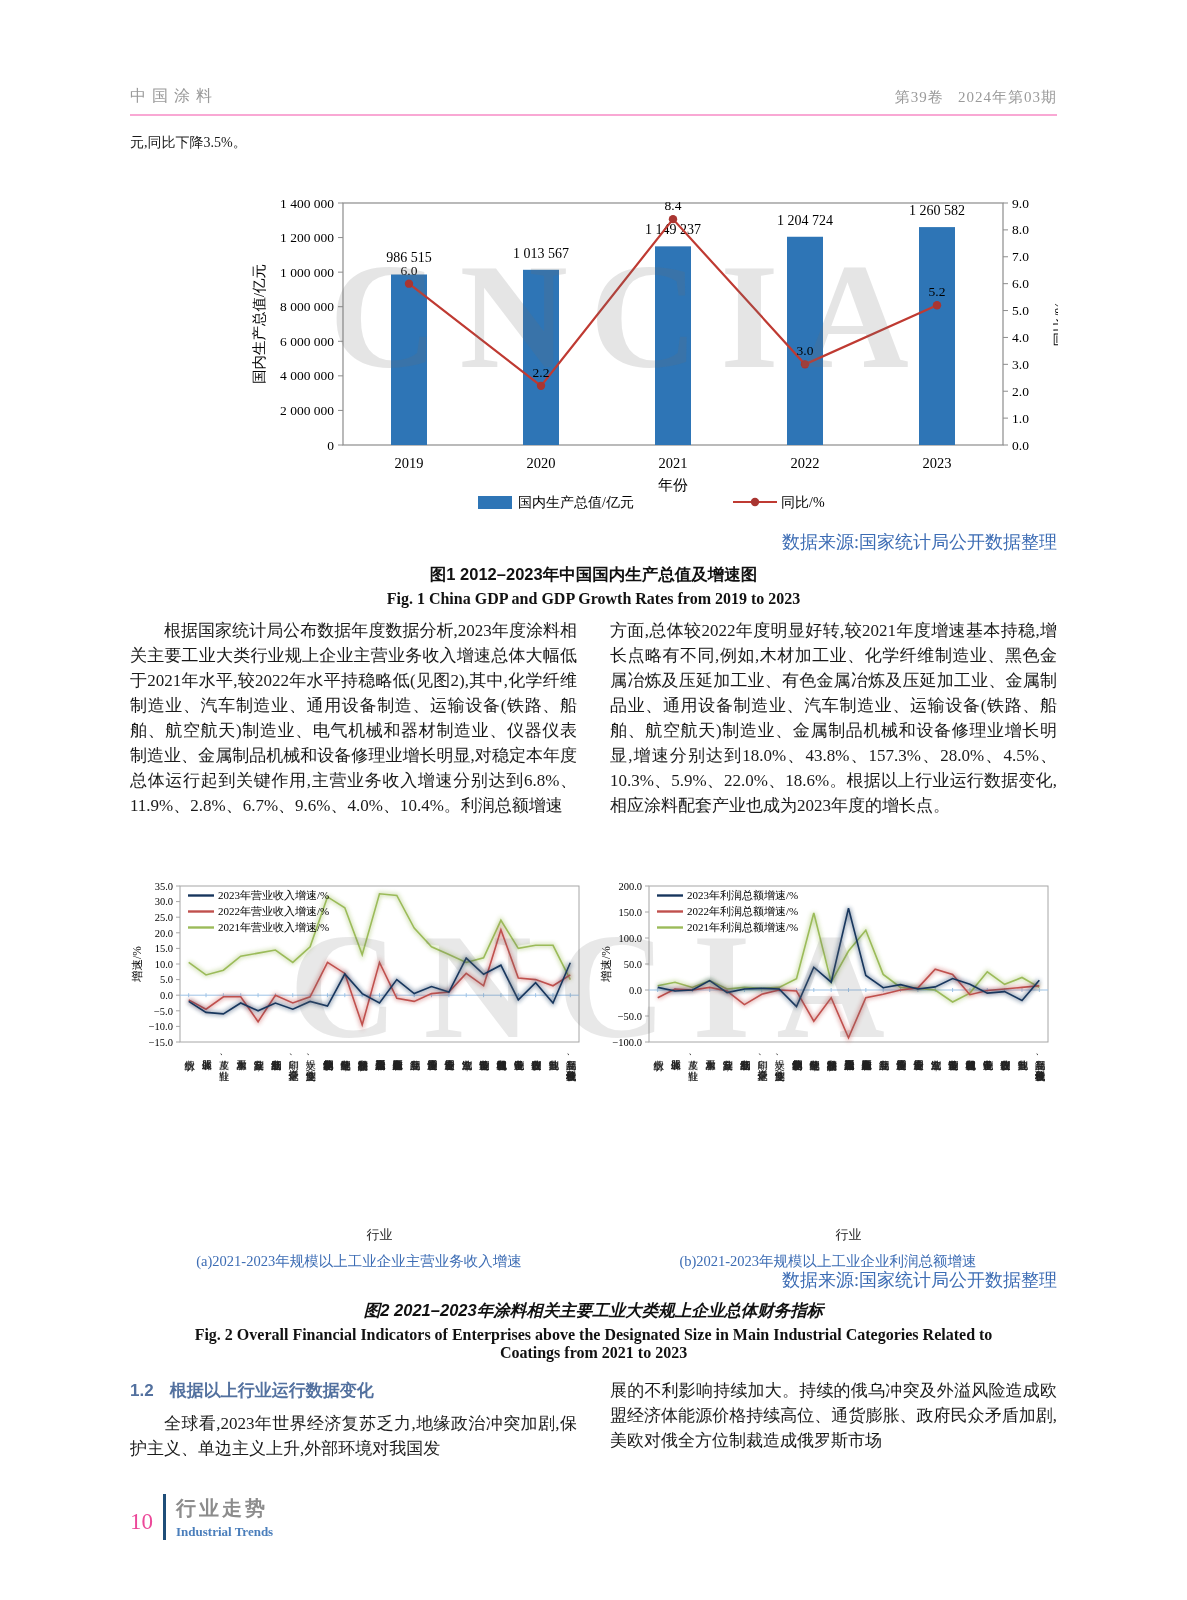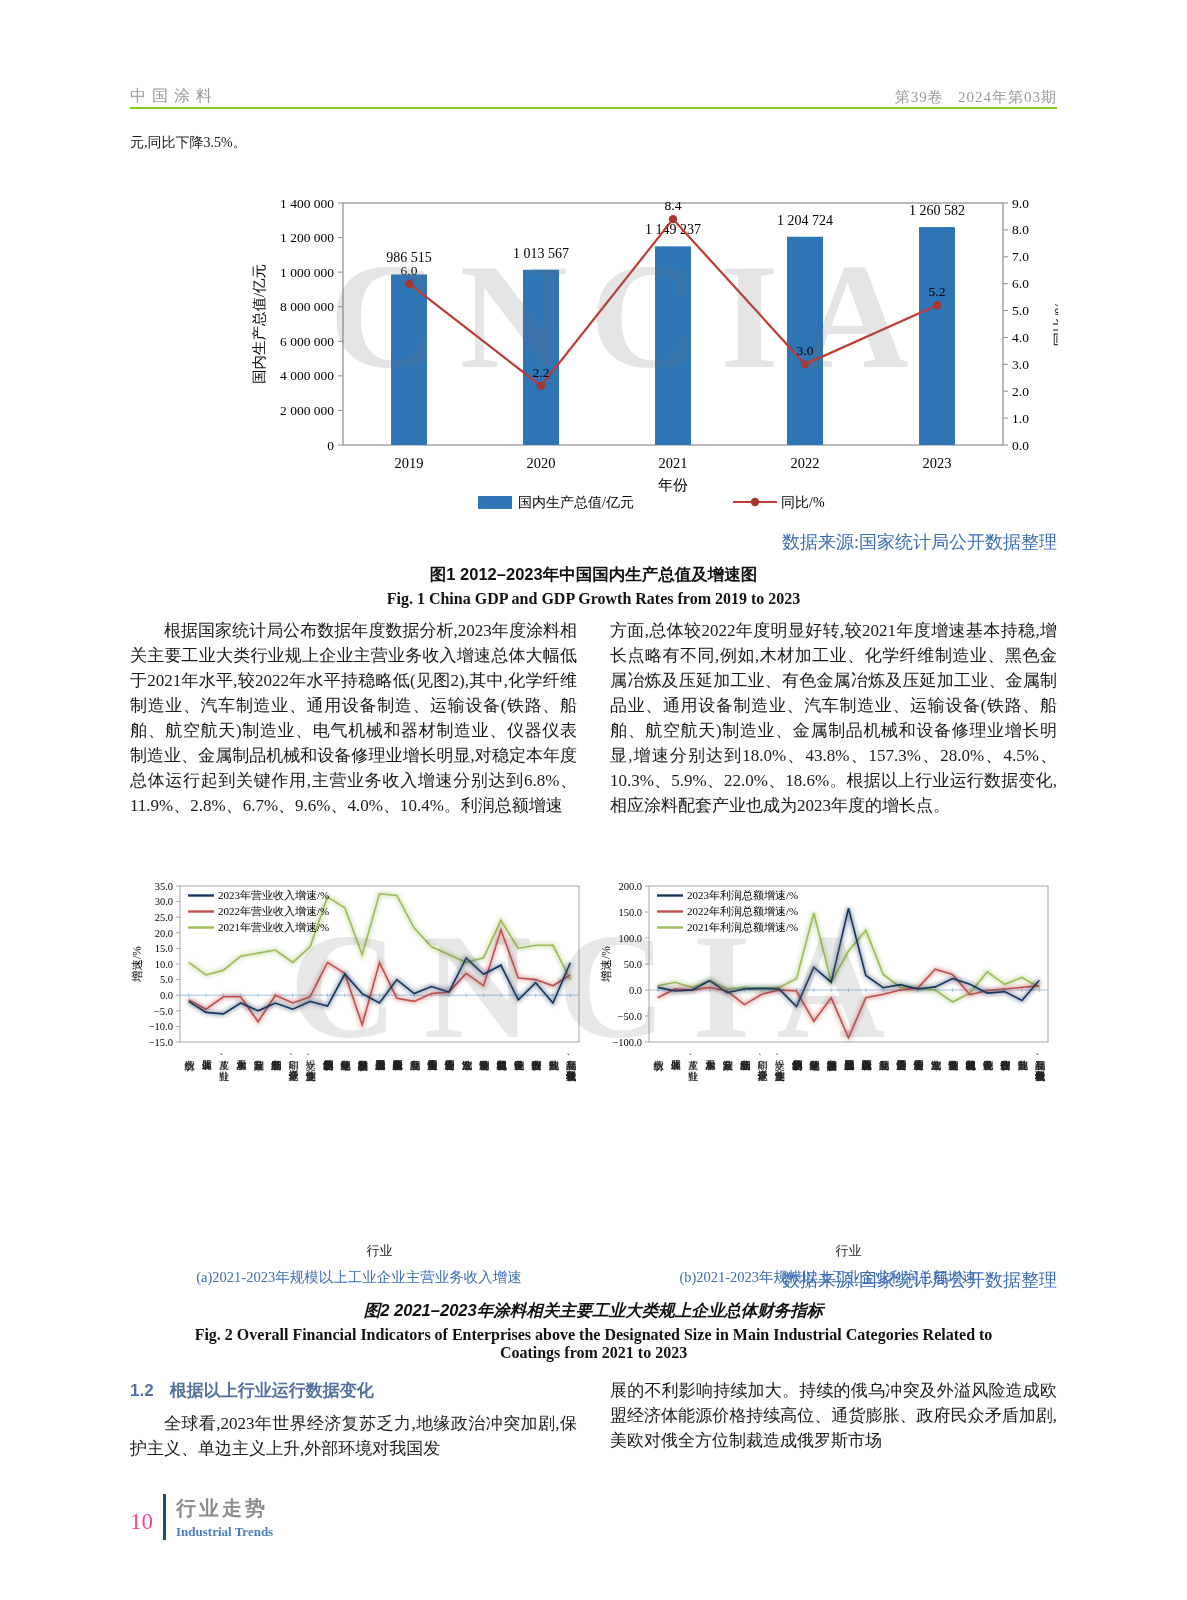--- a/index.html
+++ b/index.html
@@ -1,20 +1,20 @@
 <!DOCTYPE html>
 <html><head>
 <meta charset="utf-8">
 <style>
   html,body{margin:0;padding:0;background:#fff;}
   .page{position:relative;width:1187px;height:1600px;background:#ffffff;overflow:hidden;
         font-family:"Liberation Serif","DejaVu Serif",serif;color:#1a1a1a;}
   
   .hdr{position:absolute;top:86px;left:130px;right:130px;display:flex;justify-content:space-between;
-       align-items:flex-end;border-bottom:2px solid #84cc16;padding-bottom:0;}
+       align-items:flex-end;border-bottom:2px solid #f9a8d4;padding-bottom:7px;}
   .hdr .jname{color:#9a9a9a;font-size:16px;letter-spacing:6px;}
   .hdr .jissue{color:#9a9a9a;font-size:15px;letter-spacing:1px;}
   .intro{position:absolute;top:134px;left:130px;font-size:14px;}
   
   .fig1wrap{position:absolute;top:190px;left:130px;width:927px;}
   .fig1svg{margin-left:98px;}
   .wm1{position:absolute;top:40px;left:150px;width:700px;text-align:center;
        font-size:150px;font-weight:bold;letter-spacing:22px;color:rgba(110,110,110,0.18);
        pointer-events:none;z-index:5;font-family:"Liberation Serif",serif;}
   .src{color:#3c6cb4;font-size:18px;text-align:right;margin-top:4px;}
@@ -25,21 +25,21 @@
   .cols{position:absolute;left:130px;width:927px;display:flex;gap:33px;}
   .col{width:447px;font-size:17px;line-height:25px;text-align:justify;text-justify:inter-ideograph;}
   .indent{text-indent:2em;}
   
   .fig2row{position:absolute;top:880px;left:130px;width:927px;display:flex;justify-content:space-between;}
   .fig2col{width:458px;position:relative;}
   .catrow{margin-left:50px;width:399px;display:flex;height:172px;}
   .catrow .c{flex:1;display:flex;justify-content:center;}
   .catrow .c span{writing-mode:vertical-rl;-webkit-text-orientation:upright;text-orientation:upright;
         font-size:10.2px;line-height:1.05;color:#222;letter-spacing:0px;}
-  .xind{margin-left:50px;width:399px;text-align:center;font-size:13px;margin-top:18px;}
+  .xind{margin-left:50px;width:399px;text-align:center;font-size:13px;margin-top:2px;}
   .subcap{color:#3c6cb4;font-size:14.5px;text-align:center;margin-top:8px;}
   .wm2{position:absolute;top:900px;left:280px;width:640px;text-align:center;font-size:150px;
        font-weight:bold;letter-spacing:26px;color:rgba(110,110,110,0.16);pointer-events:none;
        z-index:5;font-family:"Liberation Serif",serif;}
   .fig2meta{position:absolute;left:130px;width:927px;top:1268px;}
   
   .sec2{position:absolute;left:130px;width:927px;top:1378px;display:flex;gap:33px;}
   .sechead{font-family:"Liberation Sans","DejaVu Sans",sans-serif;font-weight:bold;font-size:17px;
            color:#53719f;margin-bottom:8px;}
   .sechead .n{margin-right:16px;}

